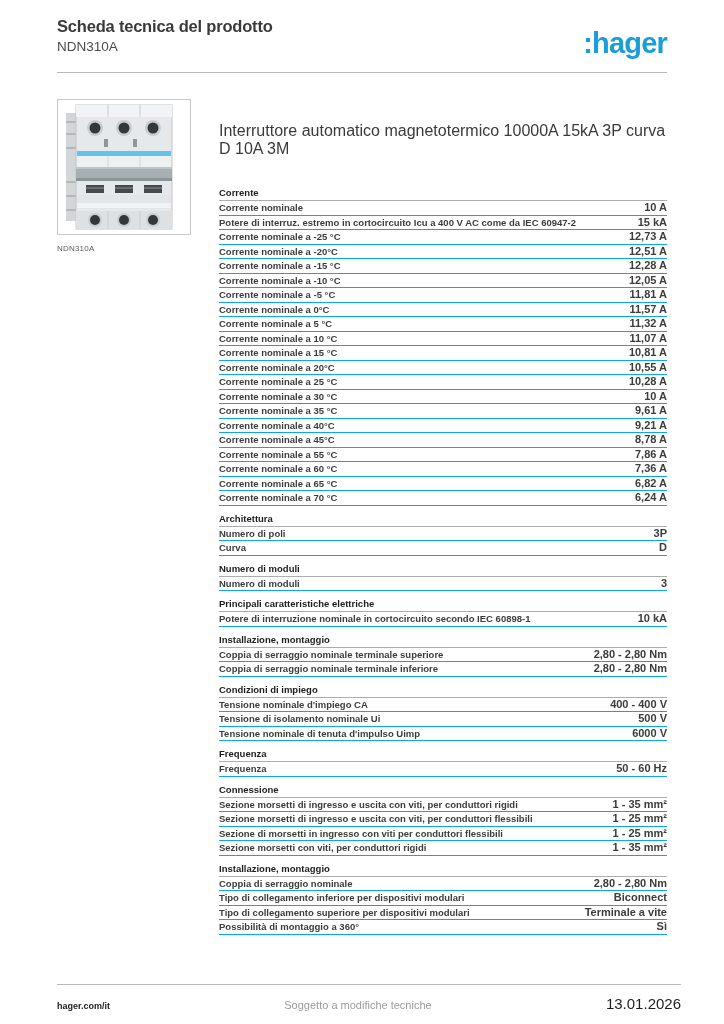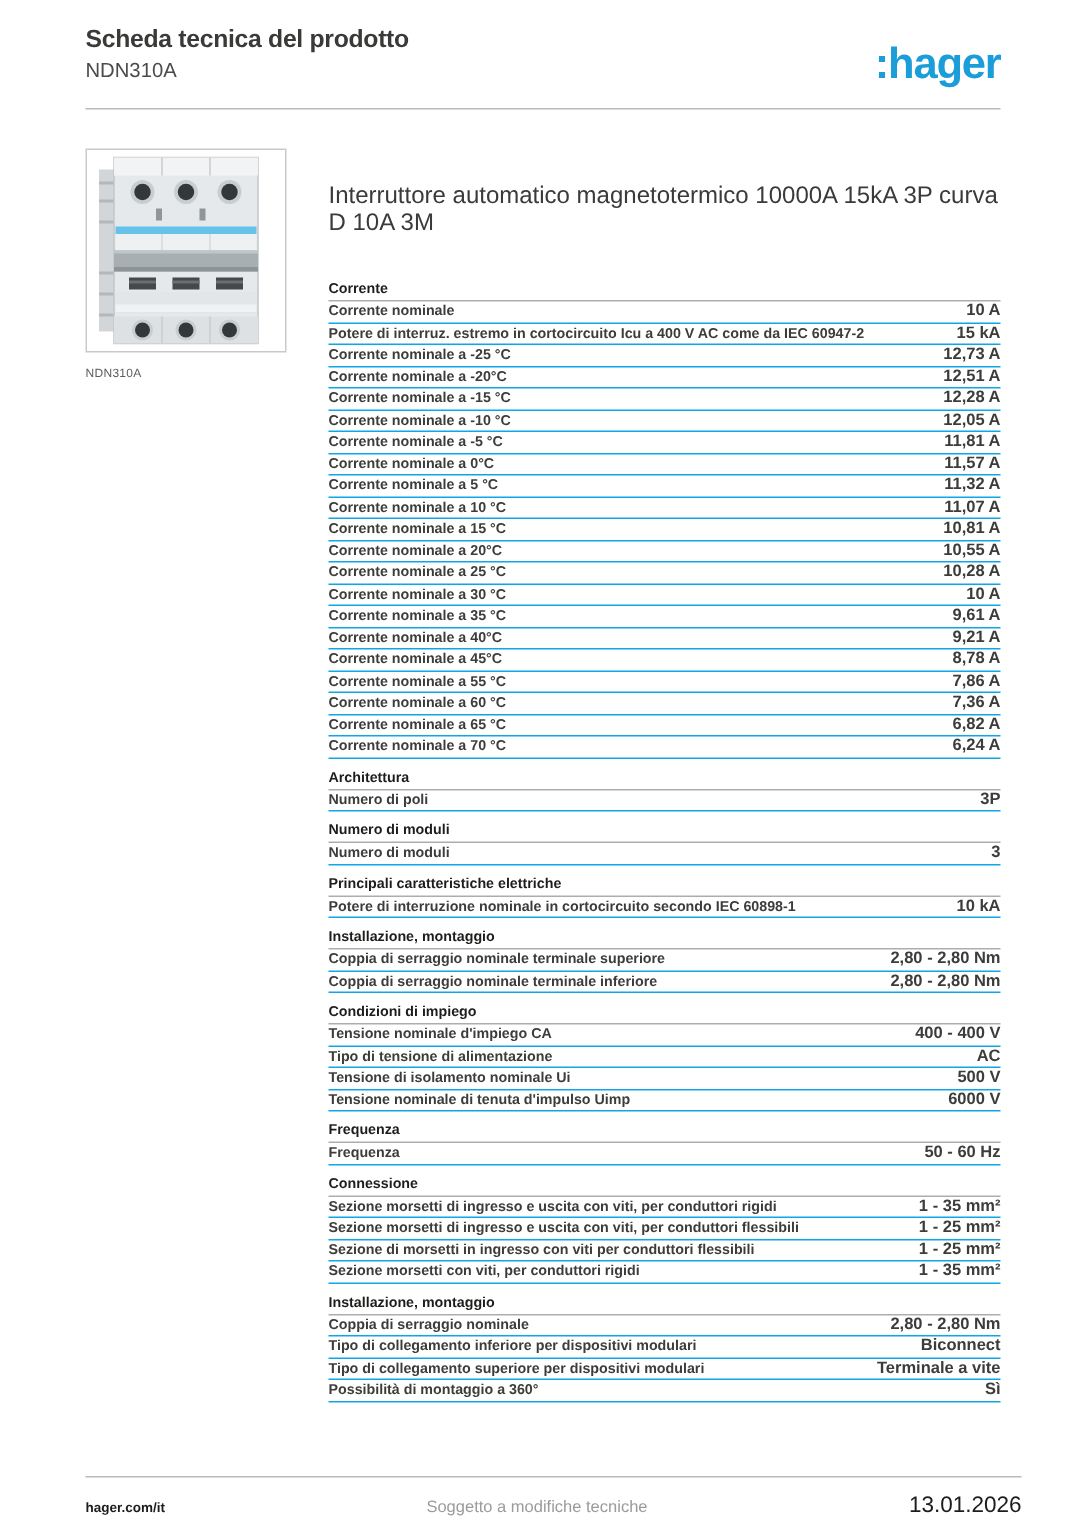--- a/index.html
+++ b/index.html
@@ -332,20 +332,24 @@
   </div>
 
   <div class="spec-section">
     <div class="spec-section-title">Architettura</div>
     <div>
   <div class="spec-row">
     <span class="spec-label">Numero di poli</span>
     <span class="spec-value">3P</span>
   </div>
 
+  <div class="spec-row">
+    <span class="spec-label">Curva</span>
+    <span class="spec-value">D</span>
+  </div>
 </div>
   </div>
 
   <div class="spec-section">
     <div class="spec-section-title">Numero di moduli</div>
     <div>
   <div class="spec-row">
     <span class="spec-label">Numero di moduli</span>
     <span class="spec-value">3</span>
   </div>
@@ -378,24 +382,20 @@
   </div>
 
   <div class="spec-section">
     <div class="spec-section-title">Condizioni di impiego</div>
     <div>
   <div class="spec-row">
     <span class="spec-label">Tensione nominale d'impiego CA</span>
     <span class="spec-value">400 - 400 V</span>
   </div>
 
-  <div class="spec-row">
-    <span class="spec-label">Tipo di tensione di alimentazione</span>
-    <span class="spec-value">AC</span>
-  </div>
 
   <div class="spec-row">
     <span class="spec-label">Tensione di isolamento nominale Ui</span>
     <span class="spec-value">500 V</span>
   </div>
 
   <div class="spec-row">
     <span class="spec-label">Tensione nominale di tenuta d'impulso Uimp</span>
     <span class="spec-value">6000 V</span>
   </div>

